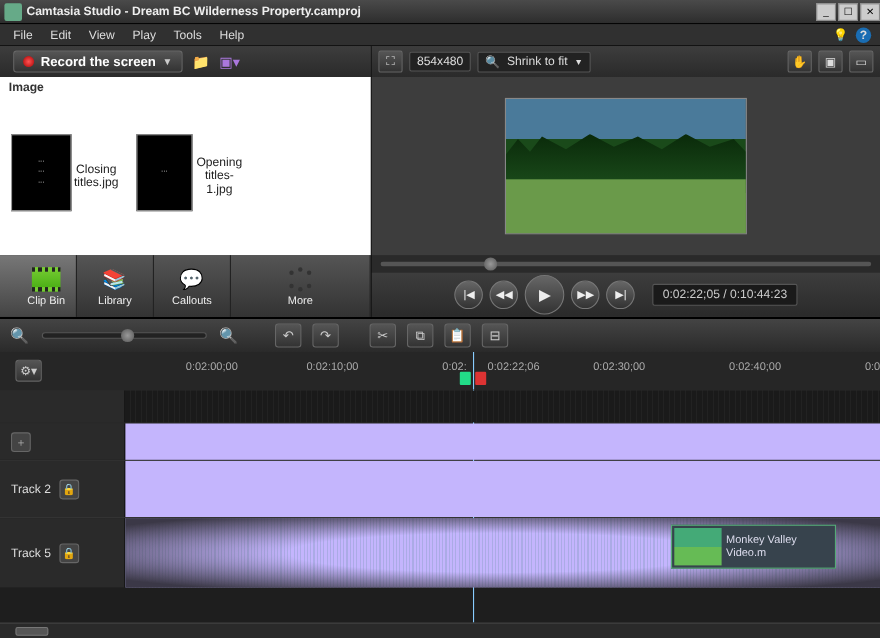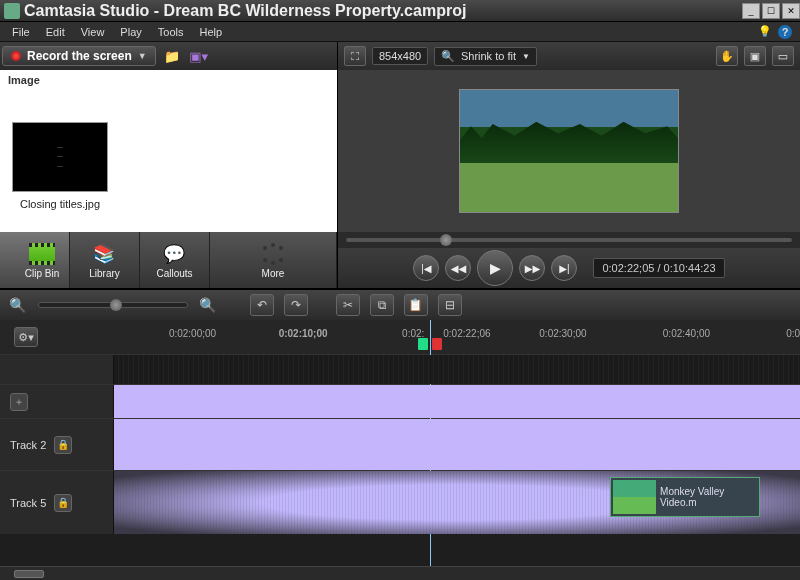--- a/index.html
+++ b/index.html
@@ -1,39 +1,39 @@
 <!DOCTYPE html>
 <html><head>
 <meta charset="utf-8">
 <style>
   * { box-sizing: border-box; margin: 0; padding: 0; font-family: "Segoe UI", Tahoma, sans-serif; }
   body { width: 800px; height: 580px; background: #2a2a2a; overflow: hidden; color: #ccc; font-size: 11px; }
   .titlebar { height: 22px; background: linear-gradient(#4a4a4a,#2d2d2d); display: flex; align-items: center; border-bottom: 1px solid #000; }
   .titlebar .icon { width: 16px; height: 16px; margin: 0 4px; background: #6a8; border-radius: 2px; }
-  .titlebar .title { font-size: 16px; font-weight: bold; color: #eee; }
+  .titlebar .title { font-size: 11px; font-weight: bold; color: #eee; }
   .titlebar .winbtns { margin-left: auto; display: flex; }
   .titlebar .winbtns span { width: 18px; height: 16px; margin-left: 2px; border: 1px solid #888; background: #ccc; display: flex; align-items: center; justify-content: center; color: #000; font-size: 9px; }
   .menubar { height: 20px; background: #303030; display: flex; align-items: center; padding: 0 4px; border-bottom: 1px solid #111; }
   .menubar span { padding: 2px 8px; font-size: 11px; color: #ddd; cursor: default; }
   .menubar .right { margin-left: auto; display: flex; gap: 6px; padding-right: 4px; }
   .menubar .right span { padding: 0; width: 14px; height: 14px; }
   .bulb { color: #fd0; font-size: 12px; }
   .help { width: 14px; height: 14px; border-radius: 50%; background: #1a6db3; color: #fff; display: flex; align-items: center; justify-content: center; font-size: 10px; font-weight: bold; }
   .upper { display: flex; height: 246px; }
   .left-pane { width: 338px; background: #3a3a3a; display: flex; flex-direction: column; border-right: 1px solid #000; }
-  .toolbar { height: 28px; background: linear-gradient(#3d3d3d,#2a2a2a); display: flex; align-items: center; padding: 0 2px; gap: 8px; }
+  .toolbar { height: 28px; background: linear-gradient(#3d3d3d,#2a2a2a); display: flex; align-items: center; padding: 0 12px; gap: 8px; }
   .rec-btn { display: flex; align-items: center; background: linear-gradient(#555,#333); border: 1px solid #666; border-radius: 3px; padding: 2px 8px; gap: 6px; }
   .rec-dot { width: 10px; height: 10px; background: radial-gradient(#f55,#a00); border-radius: 50%; }
   .rec-btn .txt { font-weight: bold; color: #fff; font-size: 12px; }
   .rec-btn .arr { font-size: 9px; color: #ccc; }
   .tbicon { width: 18px; height: 16px; font-size: 13px; display: flex; align-items: center; justify-content: center; }
   .clipbin { flex: 1; background: #fff; margin: 0; display: flex; flex-direction: column; gap: 28px; }
   .clipbin .head { font-size: 11px; font-weight: bold; color: #333; padding: 4px 8px 2px; }
   .thumbs { display: flex; gap: 14px; padding: 6px 10px; }
-  .thumb { display: flex; flex-direction: column; align-items: center; width: 100px; }
+  .thumb { display: flex; flex-direction: row; align-items: center; width: 100px; }
   .thumb .img { width: 96px; height: 70px; background: #000; border: 1px solid #999; display: flex; align-items: center; justify-content: center; color: #fff; font-size: 6px; text-align: center; line-height: 1.6; }
   .thumb .lbl { font-size: 11px; color: #222; margin-top: 6px; text-align: center; }
   .tabs { height: 56px; background: linear-gradient(#555,#333); display: flex; }
   .tab { flex: 0 0 70px; display: flex; flex-direction: column; align-items: center; justify-content: center; gap: 2px; border-right: 1px solid #222; }
   .tab.active { background: linear-gradient(#777,#444); padding-left: 15px; }
   .tab .ico { width: 28px; height: 24px; display: flex; align-items: center; justify-content: center; font-size: 18px; }
   .tab .lbl { font-size: 10px; color: #eee; }
   .clipico { background: linear-gradient(#7c3,#4a1); border-radius: 3px; width: 26px; height: 22px; position: relative; }
   .clipico:before, .clipico:after { content: ""; position: absolute; left: 0; right: 0; height: 4px; background: repeating-linear-gradient(90deg,#222 0 3px,#7c3 3px 6px); }
   .clipico:before { top: 0; } .clipico:after { bottom: 0; }
@@ -123,20 +123,24 @@
       <span class="tbicon">📁</span>
       <span class="tbicon" style="color:#a7d;">▣▾</span>
     </div>
     <div class="clipbin">
       <div class="head">Image</div>
       <div class="thumbs">
         <div class="thumb">
           <div class="img">···<br>···<br>···</div>
           <div class="lbl">Closing titles.jpg</div>
         </div>
+        <div class="thumb">
+          <div class="img">···</div>
+          <div class="lbl">Opening titles-1.jpg</div>
+        </div>
       </div>
     </div>
     <div class="tabs">
       <div class="tab active">
         <div class="ico">
             <div class="clipico"></div>
           </div>
         <div class="lbl">Clip Bin</div>
       </div>
       <div class="tab">
@@ -221,21 +225,21 @@
     <div class="rl-left">
       <div class="gear">⚙▾</div>
     </div>
     <div class="rl-track" id="ruler-track">
       <div class="playhead" style="left:46%"></div>
       <div class="ph-head" style="left:46%">
           <div class="g"></div>
           <div class="r"></div>
         </div>
     <div class="tick" style="left: 8%;">0:02:00;00</div>
-        <div class="tick" style="left: 24%; font-weight: bold;">0:02:10;00</div>
+        <div class="tick" style="left: 24%;">0:02:10;00</div>
         <div class="tick" style="left: 42%;">0:02:</div>
         <div class="tick" style="left: 48%;">0:02:22;06</div>
         <div class="tick" style="left: 62%;">0:02:30;00</div>
         <div class="tick" style="left: 80%;">0:02:40;00</div>
         <div class="tick" style="left: 98%;">0:00:</div>
       </div>
   </div>
   <div class="tracks">
     <div class="tl-playhead" style="left:calc(114px + (100% - 114px) * 0.46)"></div>
     <div class="trk spacer">

